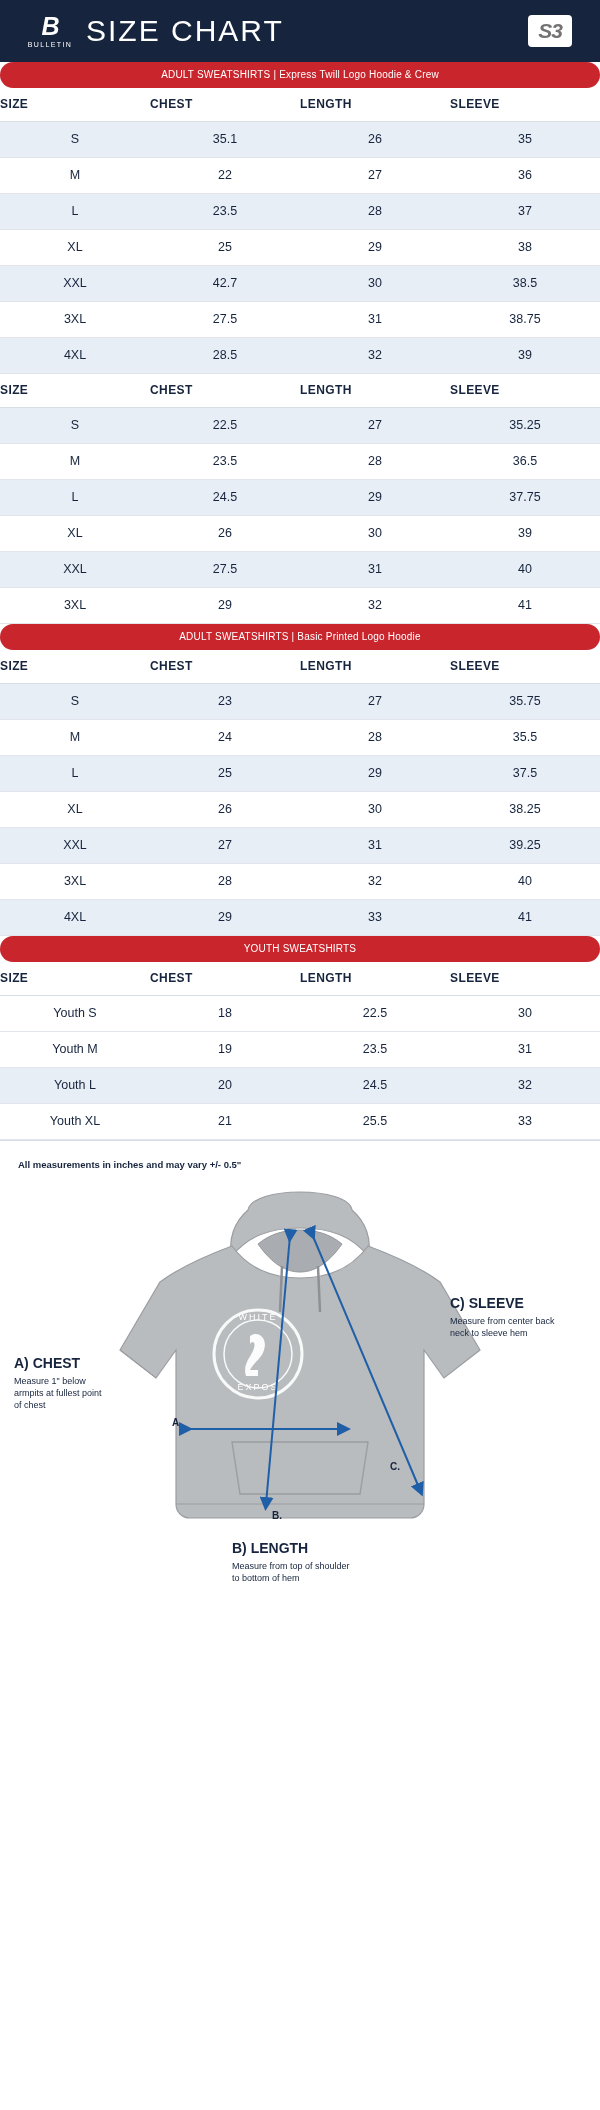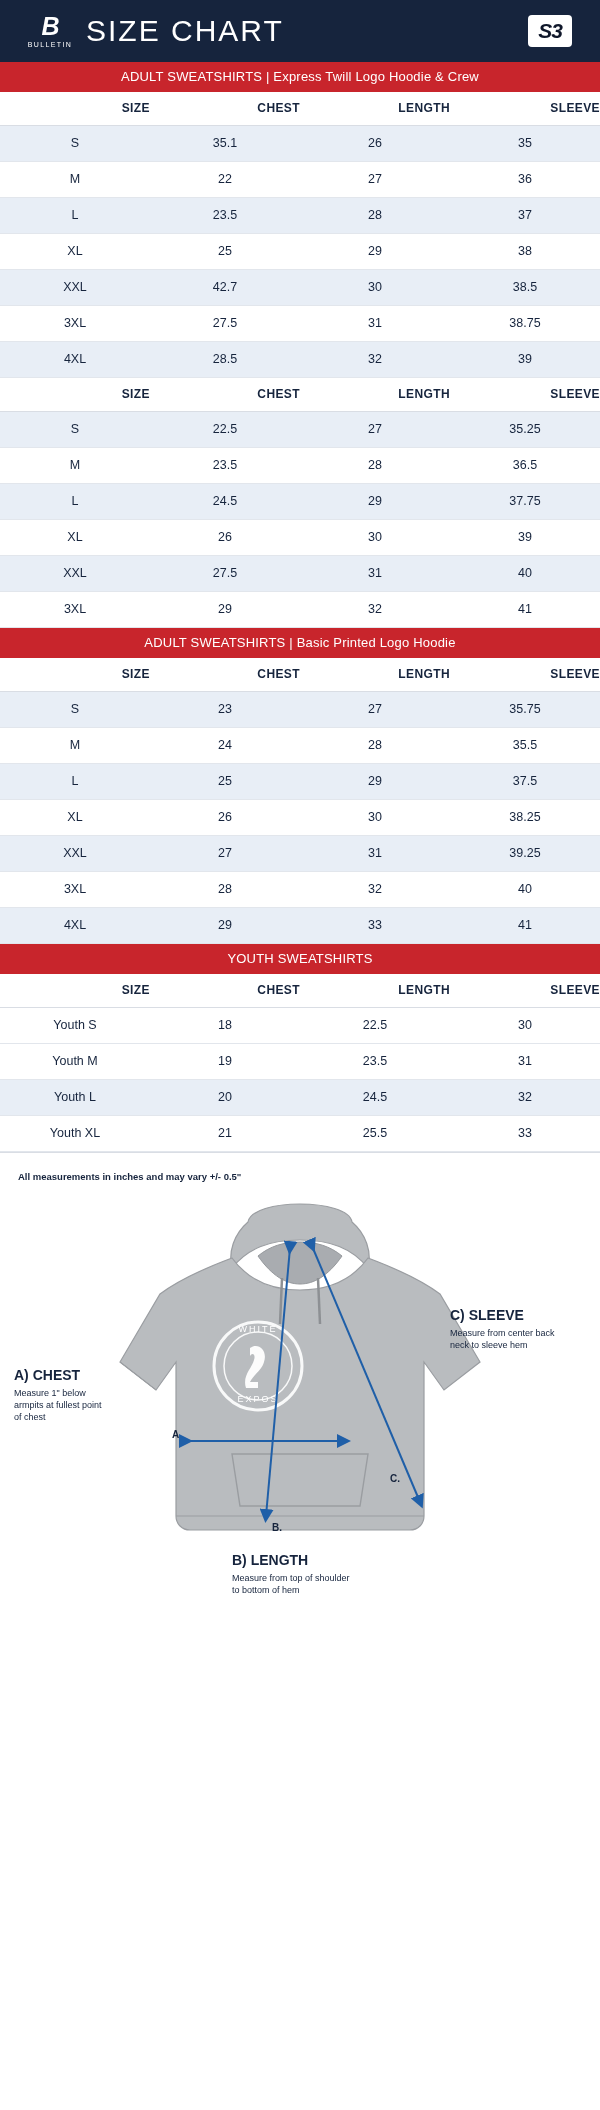--- a/index.html
+++ b/index.html
@@ -58,52 +58,53 @@
     width: 72px;
     display: flex;
     align-items: center;
     justify-content: center;
   }
   .s3-badge {
     width: 44px;
     height: 32px;
     background: #ffffff;
     border-radius: 4px;
-    color: #0f172a;
+    color: #737373;
     font-size: 21px;
     font-weight: bold;
     font-style: italic;
     display: flex;
     align-items: center;
     justify-content: center;
     letter-spacing: -1px;
   }
 
   
   .section-banner {
     background: #c8252c;
     color: #ffffff;
     text-align: center;
-    font-size: 13px;
+    font-size: 10px;
     padding: 7px 4px 8px;
     letter-spacing: 0.2px;
+    border-radius: 15px;
   }
 
   
   table {
     width: 100%;
     border-collapse: collapse;
     table-layout: fixed;
   }
   th {
     font-size: 12px;
     font-weight: bold;
     color: #16243d;
     padding: 9px 0 10px;
-    text-align: right;
+    text-align: left;
     letter-spacing: 0.4px;
     border-bottom: 1px solid #d9dde4;
     background: #ffffff;
   }
   td {
     font-size: 12.5px;
     color: #16243d;
     text-align: center;
     padding: 10px 0 11px;
     border-bottom: 1px solid #e2e6ec;

